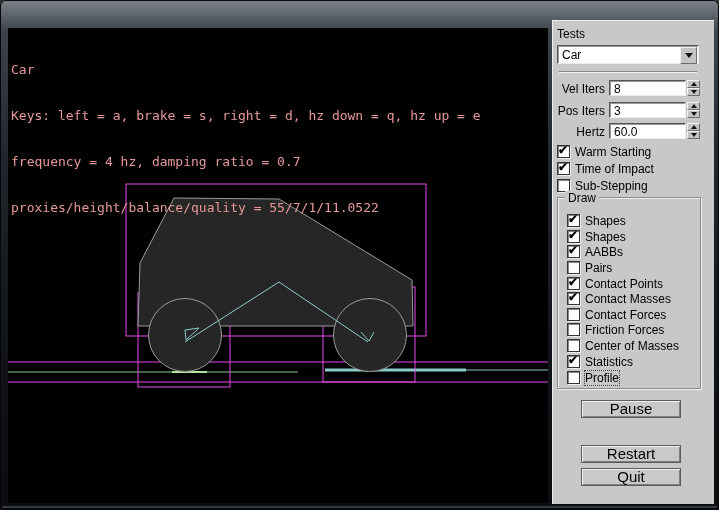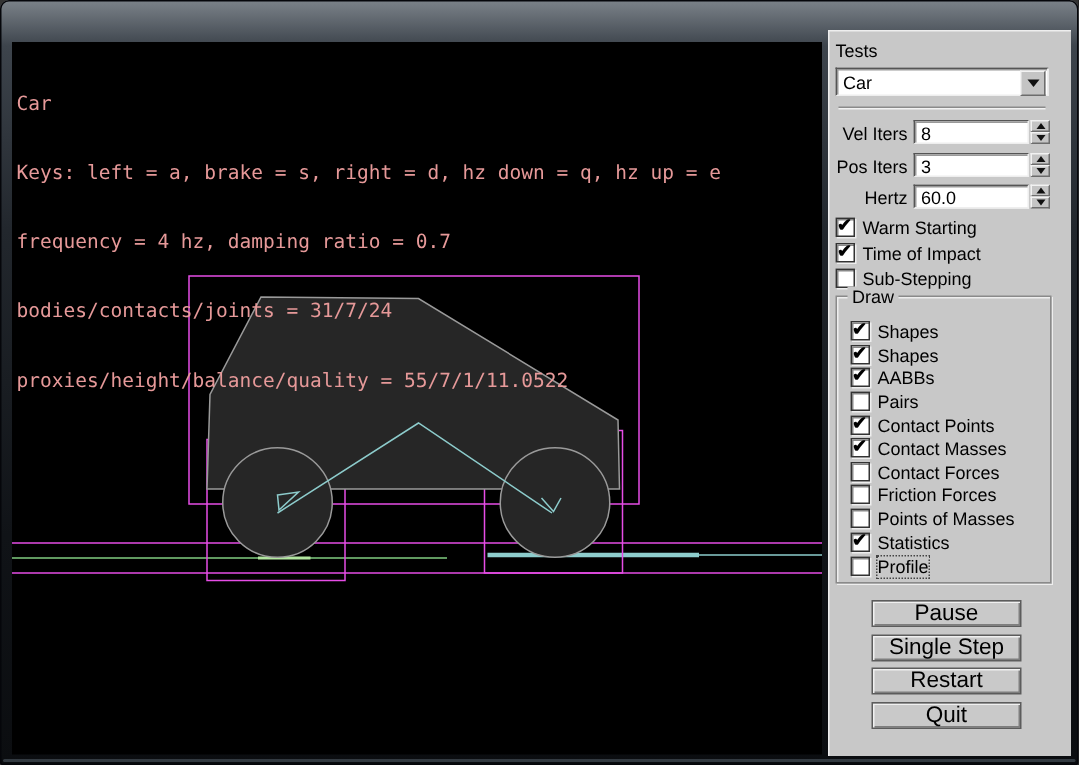--- a/index.html
+++ b/index.html
@@ -93,21 +93,20 @@
 
       <polyline points="177,314 271,254 360,314" fill="none" stroke-width="1" stroke="#8dcccc"></polyline>
 
       <polygon points="177,302 191,300 178,312" fill="none" stroke-width="1" stroke="#8dcccc"></polygon>
       <polyline points="353,304 361,313 366,304" fill="none" stroke-width="1" stroke="#8dcccc"></polyline>
     </svg>
     <div class="overlay" style="color: rgb(230, 153, 153);">
       <div>Car</div>
       <div>Keys: left = a, brake = s, right = d, hz down = q, hz up = e</div>
       <div>frequency = 4 hz, damping ratio = 0.7</div>
-      <div>bodies/contacts/joints = 31/7/24</div>
       <div>proxies/height/balance/quality = 55/7/1/11.0522</div>
     </div>
   </div>
 
   <div class="panel" style="background: rgb(200, 200, 200);">
 
     <div class="plabel" style="left:4px;top:6px;">Tests</div>
 
     <div class="dropdown">
       <span class="dd-text">Car</span>
@@ -218,32 +217,31 @@
     <div class="check-row" style="left:14px;top:287px;">
       <span class="cb"></span>
       <span class="cb-label">Contact Forces</span>
     </div>
     <div class="check-row" style="left:14px;top:302px;">
       <span class="cb"></span>
       <span class="cb-label">Friction Forces</span>
     </div>
     <div class="check-row" style="left:14px;top:318px;">
       <span class="cb"></span>
-      <span class="cb-label">Points of Masses</span>
+      <span class="cb-label">Center of Masses</span>
     </div>
     <div class="check-row" style="left:14px;top:334px;">
       <span class="cb">
           <span class="mark" style="visibility: visible;">✔</span>
         </span>
       <span class="cb-label">Statistics</span>
     </div>
     <div class="check-row" style="left:14px;top:350px;">
       <span class="cb"></span>
       <span class="cb-label focus-dotted">Profile</span>
     </div>
 
     <div class="g-btn" style="top:379px;">Pause</div>
-    <div class="g-btn" style="top:402px;">Single Step</div>
     <div class="g-btn" style="top:424px;">Restart</div>
     <div class="g-btn" style="top:447px;">Quit</div>
 
   </div>
 </div>
 
 </body></html>

